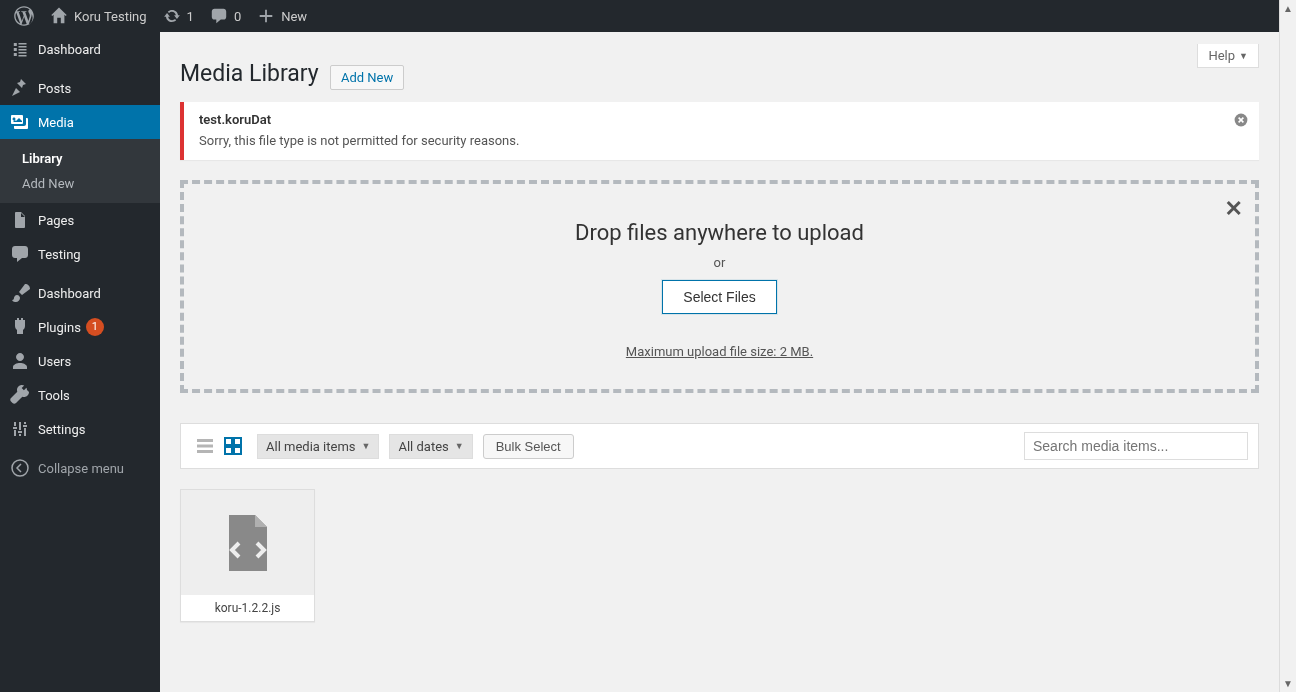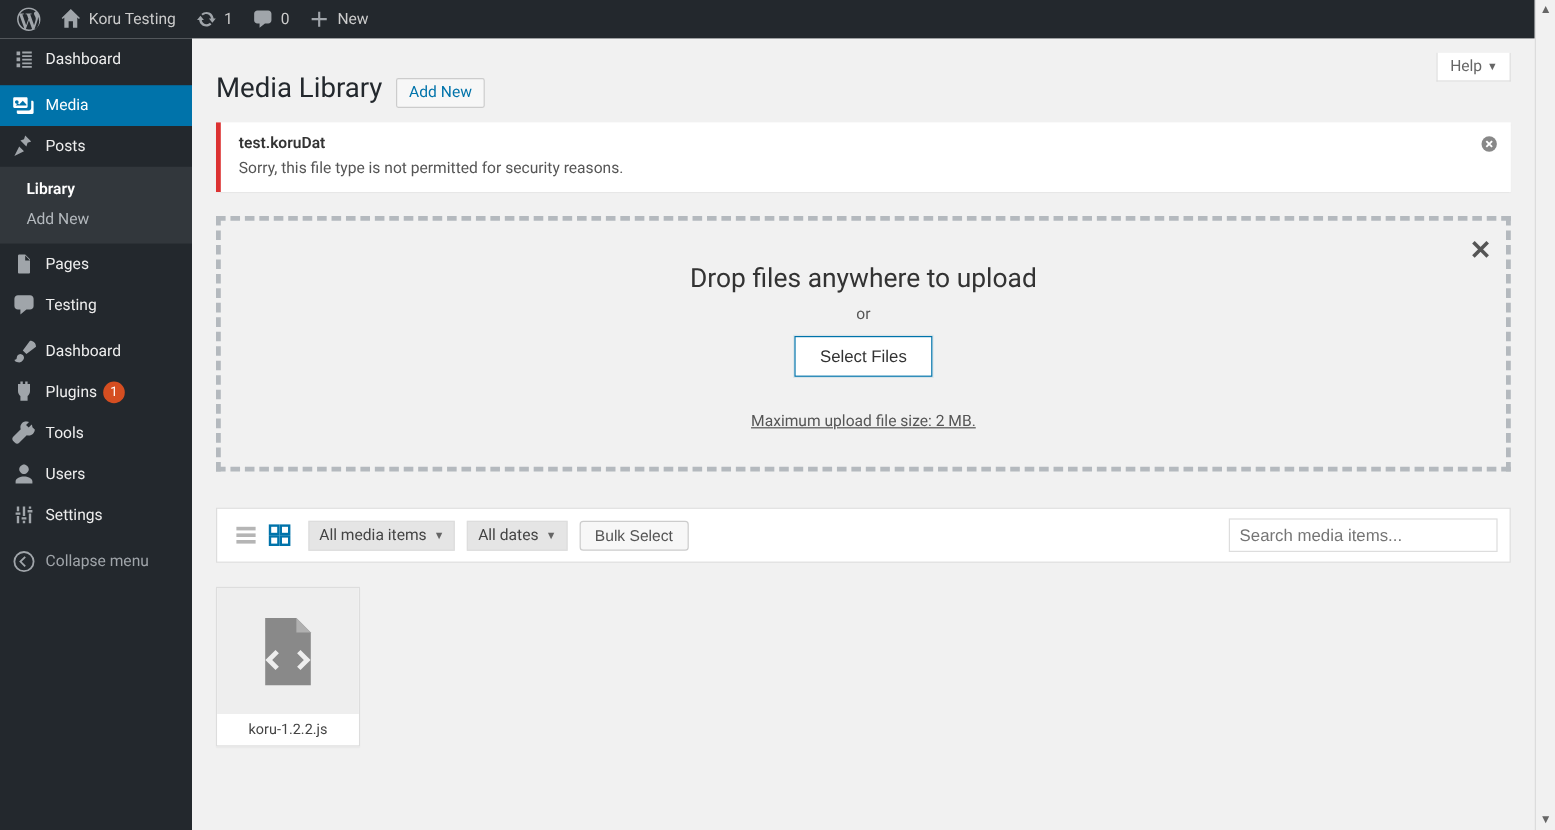--- a/index.html
+++ b/index.html
@@ -54,21 +54,21 @@
   .toolbar { background:#fff; border:1px solid #ddd; padding:8px 10px; display:flex; align-items:center; gap:10px;}
   .view-switch { display:flex;}
   .view-btn { width:28px; height:28px; display:flex; align-items:center; justify-content:center; cursor:pointer; color:#727272;}
   .view-btn.active { color:#0073aa;}
   .select-like { border:1px solid #ddd; background:#e5e5e5; padding:4px 8px; font-size:13px; cursor:pointer; display:flex; align-items:center; gap:6px;}
   .bulk-btn { border:1px solid #ccc; background:#f7f7f7; padding:4px 12px; font-size:13px; cursor:pointer; color:#555; border-radius:3px;}
   .search-box { margin-left:auto; }
   .search-box input { width:224px; border:1px solid #ddd; padding:5px 8px; font-size:14px; color:#555; background:#fff;}
   
   .attachments { padding:20px 0; display:flex; flex-wrap:wrap; gap:14px;}
-  .attachment { width:120px; border:1px solid #ddd; background:#fff; box-shadow:0 1px 1px rgba(0,0,0,.04); cursor:pointer;}
+  .attachment { width:135px; border:1px solid #ddd; background:#fff; box-shadow:0 1px 1px rgba(0,0,0,.04); cursor:pointer;}
   .attachment .thumb { height:105px; background:#eee; display:flex; align-items:center; justify-content:center;}
   .attachment .fname { padding:6px 6px; text-align:center; font-size:12px; color:#444; background:#fff; overflow:hidden; text-overflow:ellipsis; white-space:nowrap;}
   .tri { font-size:9px; color:#666;}
 </style>
 </head>
 <body>
 <div class="viewport">
 
 <div class="scroll-shell">
   <div class="up">▲</div>
@@ -110,35 +110,35 @@
 <div class="sidebar">
   <div class="menu-item">
     <span class="mi-icon">
           <svg viewBox="0 0 20 20">
             <path d="M3.8 4h3v3h-3zM8.5 4h8v1.5h-8zM8.5 7h8v1.5h-8zM3.8 9h3v3h-3zM8.5 10h8v1.5h-8zM3.8 14h3v3h-3zM8.5 13h8v1.5h-8zM8.5 16h8v1.5h-8z"></path>
           </svg>
         </span>
     <span>Dashboard</span>
   </div>
   <div class="separator"></div>
+  <div class="menu-item">
+    <span class="mi-icon">
+          <svg viewBox="0 0 20 20">
+            <path d="M11 1l-1 3-3 1 5 5 1-3 3-1-5-5zM6 10l-4 8 8-4z"></path>
+          </svg>
+        </span>
+    <span>Posts</span>
+  </div>
   <div class="menu-item current">
     <span class="mi-icon">
           <svg viewBox="0 0 20 20">
             <path d="M13 11V4c0-.5-.5-1-1-1H2c-.5 0-1 .5-1 1v7c0 .5.5 1 1 1h10c.5 0 1-.5 1-1zm-9-5.5c.8 0 1.5.7 1.5 1.5S4.8 8.5 4 8.5 2.5 7.8 2.5 7 3.2 5.5 4 5.5zM3 10l2-2 1 1 3-3 3 3v1H3zm15-3v9c0 .5-.5 1-1 1H5c-.5 0-1-.5-1-1v-2h10c1.1 0 2-.9 2-2V6h1c.5 0 1 .5 1 1z"></path>
           </svg>
         </span>
     <span>Media</span>
-  </div>
-  <div class="menu-item">
-    <span class="mi-icon">
-          <svg viewBox="0 0 20 20">
-            <path d="M11 1l-1 3-3 1 5 5 1-3 3-1-5-5zM6 10l-4 8 8-4z"></path>
-          </svg>
-        </span>
-    <span>Posts</span>
   </div>
   <div class="submenu">
     <div class="sub-item current">Library</div>
     <div class="sub-item">Add New</div>
   </div>
   <div class="menu-item">
     <span class="mi-icon">
           <svg viewBox="0 0 20 20">
             <path d="M6 2h5l4 4v11c0 .5-.5 1-1 1H6c-.5 0-1-.5-1-1V3c0-.5.5-1 1-1zm5 1v4h4l-4-4z"></path>
           </svg>
@@ -167,32 +167,32 @@
           <svg viewBox="0 0 20 20">
             <path d="M13 3V1h-2v2H9V1H7v2H5v6c0 2 1 3 2 4v4h6v-4c1-1 2-2 2-4V3h-2z"></path>
           </svg>
         </span>
     <span>Plugins</span>
     <span class="badge">1</span>
   </div>
   <div class="menu-item">
     <span class="mi-icon">
           <svg viewBox="0 0 20 20">
+            <path d="M10 10c2 0 4-2 4-4s-2-4-4-4-4 2-4 4 2 4 4 4zm0 2c-3 0-7 1.5-7 4v2h14v-2c0-2.5-4-4-7-4z"></path>
+          </svg>
+        </span>
+    <span>Users</span>
+  </div>
+  <div class="menu-item">
+    <span class="mi-icon">
+          <svg viewBox="0 0 20 20">
             <path d="M17 5c0-.8-.2-1.5-.6-2.2l-2.5 2.5-2.2-2.2 2.5-2.5C13.5 .2 12.8 0 12 0c-2.8 0-5 2.2-5 5 0 .6.1 1.2.3 1.7L1 13c-1 1-1 2.5 0 3.5l1.5 1.5c1 1 2.5 1 3.5 0l6.3-6.3c.5.2 1.1.3 1.7.3 2.8 0 5-2.2 5-5z"></path>
           </svg>
         </span>
     <span>Tools</span>
-  </div>
-  <div class="menu-item">
-    <span class="mi-icon">
-          <svg viewBox="0 0 20 20">
-            <path d="M10 10c2 0 4-2 4-4s-2-4-4-4-4 2-4 4 2 4 4 4zm0 2c-3 0-7 1.5-7 4v2h14v-2c0-2.5-4-4-7-4z"></path>
-          </svg>
-        </span>
-    <span>Users</span>
   </div>
   <div class="menu-item">
     <span class="mi-icon">
           <svg viewBox="0 0 20 20">
             <path d="M4 3h2v4H4zM3 8h4v2H3zM4 11h2v6H4zM9 3h2v8H9zM8 12h4v2H8zM9 15h2v2H9zM14 3h2v2h-2zM13 6h4v2h-4zM14 9h2v8h-2z"></path>
           </svg>
         </span>
     <span>Settings</span>
   </div>
   <div class="separator"></div>

